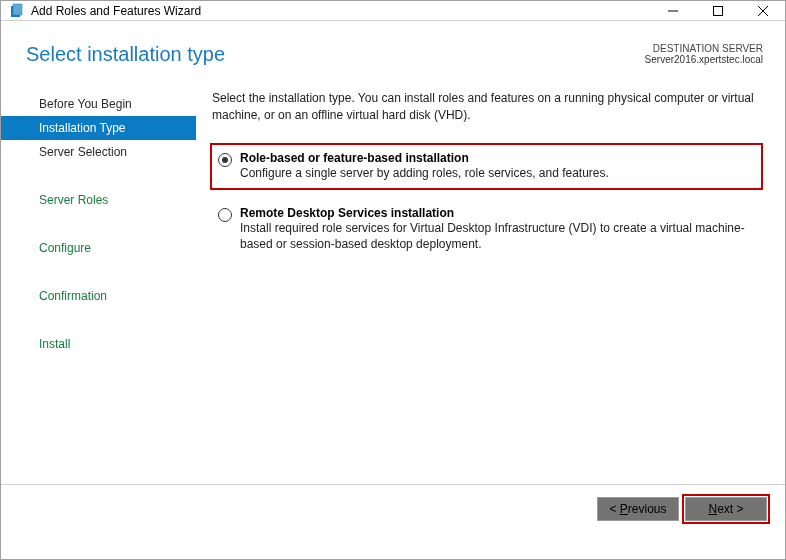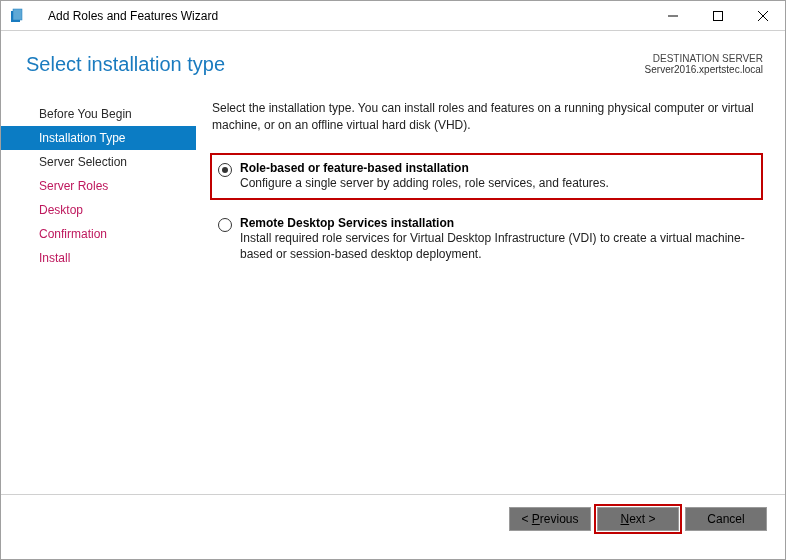--- a/index.html
+++ b/index.html
@@ -5,26 +5,25 @@
 * { box-sizing: border-box; margin: 0; padding: 0; }
 body {
   font-family: "Segoe UI", Tahoma, sans-serif;
   background: #fff;
   width: 786px;
   height: 560px;
   overflow: hidden;
   border: 1px solid #a0a0a0;
 }
 .titlebar {
-  height: 30px;
+  height: 20px;
   display: flex;
   align-items: center;
   background: #fff;
   border-bottom: 1px solid #d0d0d0;
-  gap: 17px;
 }
 .titlebar-icon {
   width: 16px; height: 16px;
   margin: 0 6px 0 8px;
   display: inline-block;
 }
 .titlebar-title {
   font-size: 12px;
   color: #000;
   flex: 1;
@@ -62,22 +61,23 @@
   font-size: 12px;
   padding: 5px 0 5px 38px;
   color: #2a2a2a;
   cursor: pointer;
 }
 .nav-item.active {
   background: #0b7cc4;
   color: #ffffff;
 }
 .nav-item.disabled {
-  color: #be185d;
+  color: #15803d;
   cursor: default;
+  margin-top: 24px;
 }
 .content {
   flex: 1;
   padding: 16px 22px 0 16px;
 }
 .intro {
   font-size: 12px;
   color: #222;
   line-height: 1.45;
   margin-bottom: 18px;
@@ -181,21 +181,21 @@
     <div class="dest-server">Server2016.xpertstec.local</div>
   </div>
 </div>
 
 <div class="main">
   <div class="sidebar">
     <div class="nav-item">Before You Begin</div>
     <div class="nav-item active">Installation Type</div>
     <div class="nav-item">Server Selection</div>
     <div class="nav-item disabled">Server Roles</div>
-    <div class="nav-item disabled">Desktop</div>
+    <div class="nav-item disabled">Configure</div>
     <div class="nav-item disabled">Confirmation</div>
     <div class="nav-item disabled">Install</div>
   </div>
 
   <div class="content">
     <div class="intro">Select the installation type. You can install roles and features on a running physical computer or virtual machine, or on an offline virtual hard disk (VHD).</div>
 
     <div class="option highlight">
       <div class="radio checked"></div>
       <div class="opt-body">
@@ -210,14 +210,13 @@
         <div class="opt-title">Remote Desktop Services installation</div>
         <div class="opt-desc">Install required role services for Virtual Desktop Infrastructure (VDI) to create a virtual machine-based or session-based desktop deployment.</div>
       </div>
     </div>
   </div>
 </div>
 
 <div class="footer">
   <button class="btn"><span>&lt; </span><span class="ul">P</span><span>revious</span></button>
   <button class="btn highlight"><span class="ul">N</span><span>ext &gt;</span></button>
-  <button class="btn">Cancel</button>
 </div>
 
 </body></html>

